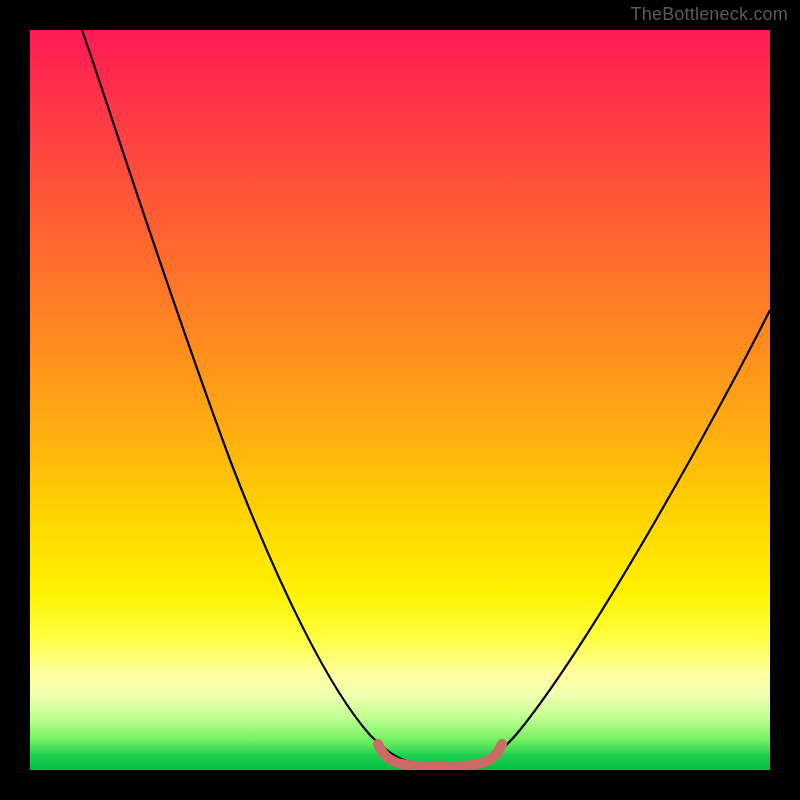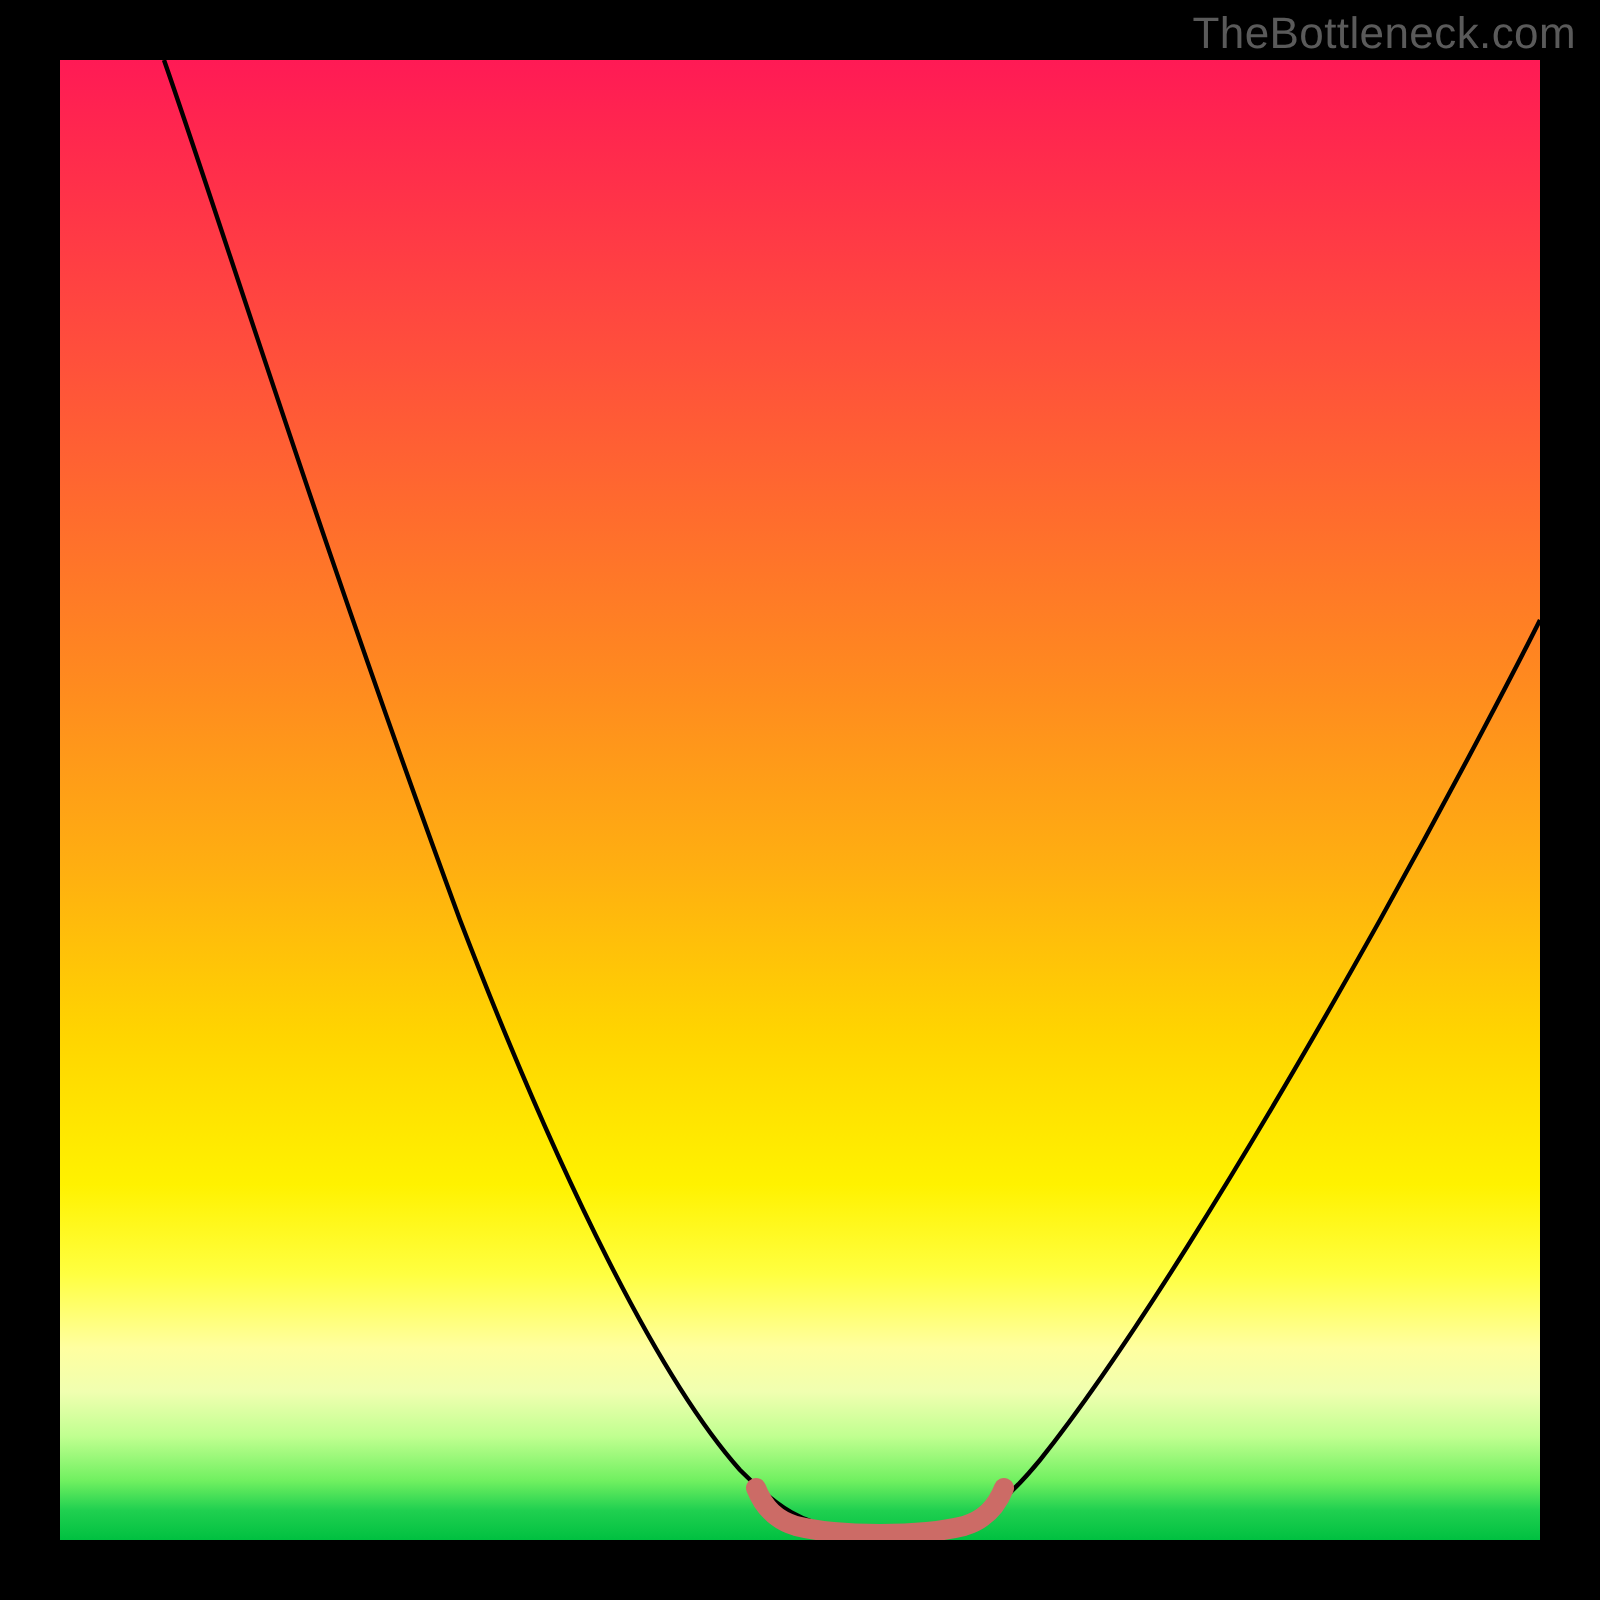--- a/index.html
+++ b/index.html
@@ -42,21 +42,21 @@
       #70f060 96%,
       #20d050 98%,
       #00c040 100%
     );
   }
   .watermark {
     position: absolute;
     top: 4px;
     right: 12px;
     color: #5a5a5a;
-    font-size: 22px;
+    font-size: 18px;
     font-weight: 500;
     letter-spacing: 0.2px;
     z-index: 20;
   }
   svg.curve {
     position: absolute;
     left: 0;
     top: 0;
     width: 740px;
     height: 740px;

